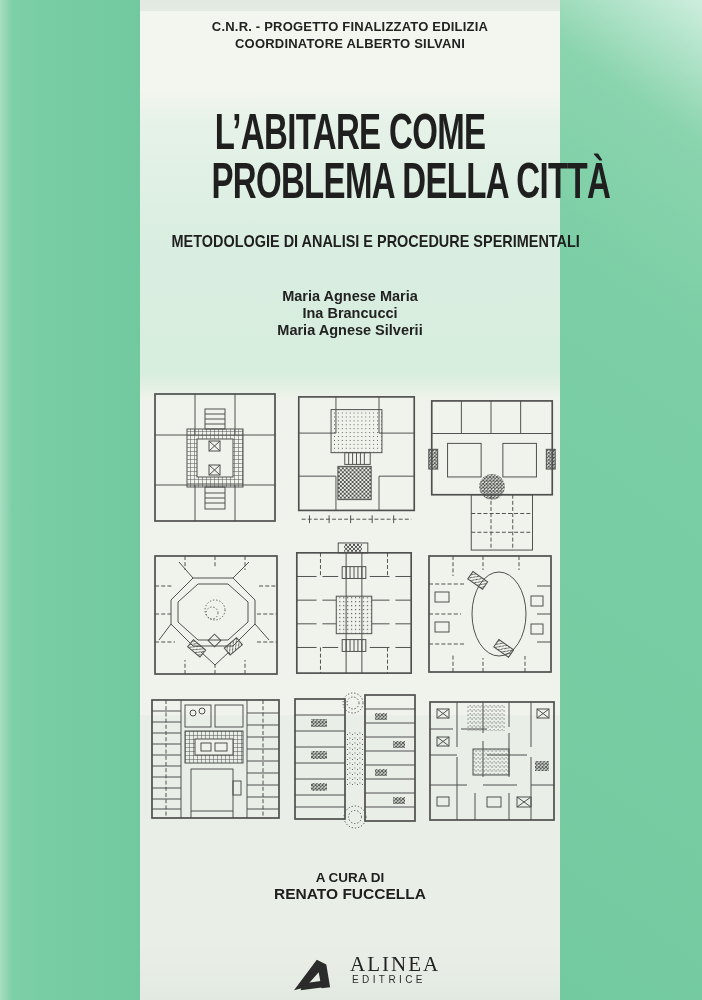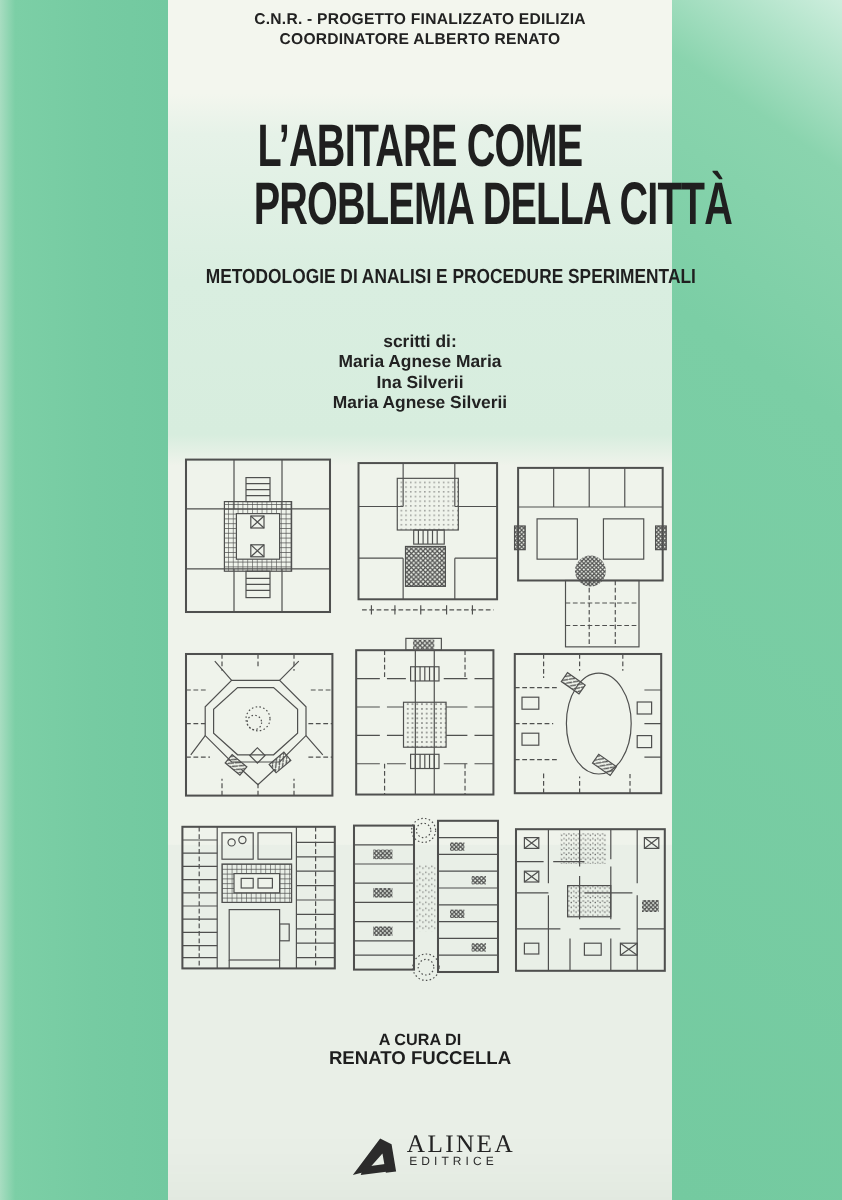--- a/index.html
+++ b/index.html
@@ -6,21 +6,21 @@
   body{width:702px;height:1000px;overflow:hidden;font-family:"Liberation Sans",sans-serif;background:#e9efe7;}
   .cover{position:relative;width:702px;height:1000px;box-shadow:inset 0 0 70px rgba(20,60,40,.06);}
 
   
   .side-left{position:absolute;left:0;top:0;width:140px;height:1000px;
     background:linear-gradient(90deg,#a8ddc1 0%,#7ccfa6 9%,#76cba2 55%,#72c9a0 100%);}
   .side-right{position:absolute;left:560px;top:0;width:142px;height:1000px;
     background:linear-gradient(215deg,#cdeedd 0%,#8ad4ae 13%,#7bcea5 32%,#74caa0 100%);}
 
   
-  .center-strip{position:absolute;left:140px;top:0;width:420px;height:704px;
+  .center-strip{position:absolute;left:140px;top:11px;width:420px;height:704px;
     background:linear-gradient(180deg,
       #f3f6ee 0px,#f3f6ee 78px,
       #e6f2e8 112px,#d9eee0 235px,#d7edde 362px,
       #eff3eb 388px,#eff3eb 808px,
       #d7eddf 826px,#d4ecdc 903px,
       #f5f7f1 918px,#f5f7f1 1000px);}
 
   .t{color:#1d1d1d;text-align:center;position:absolute;left:0;width:100%;}
 
   .header-block{top:7px;font-size:13px;line-height:17px;font-weight:bold;letter-spacing:.2px;color:#222;}
@@ -53,48 +53,47 @@
   .p-r2c1{left:10px;top:169px;width:132px;height:126px;}
   .p-r2c2{left:150px;top:158px;width:128px;height:140px;}
   .p-r2c3{left:284px;top:169px;width:132px;height:124px;}
   .p-r3c1{left:8px;top:312px;width:135px;height:128px;}
   .p-r3c2{left:150px;top:304px;width:130px;height:142px;}
   .p-r3c3{left:286px;top:314px;width:132px;height:128px;}
 
   
   .publisher{position:absolute;left:154px;top:942px;display:flex;align-items:flex-start;}
   .publisher .mark{width:38px;height:34px;margin-top:5px;}
-  .pub-text{margin-left:7px;color:#232323;}
+  .pub-text{margin-left:18px;color:#232323;}
   .pub-name{font-family:"Liberation Serif",serif;font-size:21px;line-height:22px;letter-spacing:2px;font-weight:400;}
   .pub-sub{font-size:10px;letter-spacing:3.4px;line-height:10px;color:#2c2c2c;margin-left:2px;}
 </style>
 </head>
 <body>
 
 <div class="cover">
   <div class="side-left"></div>
   <div class="side-right"></div>
 
   <div class="center-strip">
 
     <div class="t header-block">
       <div>C.N.R. - PROGETTO FINALIZZATO EDILIZIA</div>
-      <div>COORDINATORE ALBERTO RENATO</div>
+      <div>COORDINATORE ALBERTO SILVANI</div>
     </div>
 
     <div class="t title-block">
       <div>L’ABITARE COME</div>
       <div>PROBLEMA DELLA CITTÀ</div>
     </div>
     <div class="t subtitle">METODOLOGIE DI ANALISI E PROCEDURE SPERIMENTALI</div>
 
     <div class="t authors-block">
-      <div>scritti di:</div>
       <div>Maria Agnese Maria</div>
-      <div>Ina Silverii</div>
+      <div>Ina Brancucci</div>
       <div>Maria Agnese Silverii</div>
     </div>
 
     <div class="plans">
 
       <div class="plan p-r1c1">
         <svg viewBox="0 0 130 142">
           <defs>
               <pattern id="q1g" width="4" height="4" patternUnits="userSpaceOnUse">
                 <path d="M4 0H0V4"></path>

